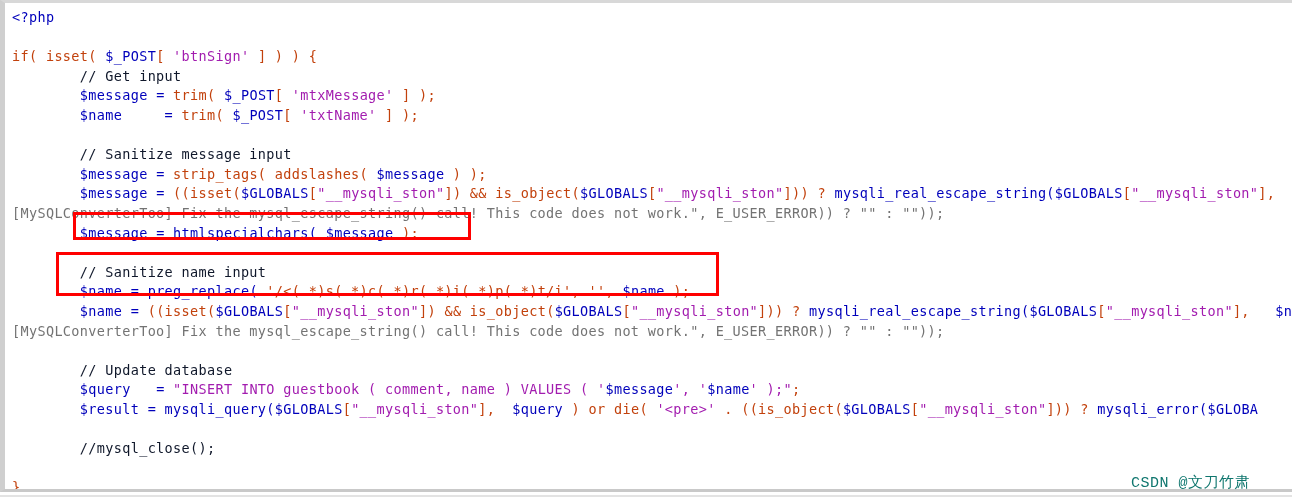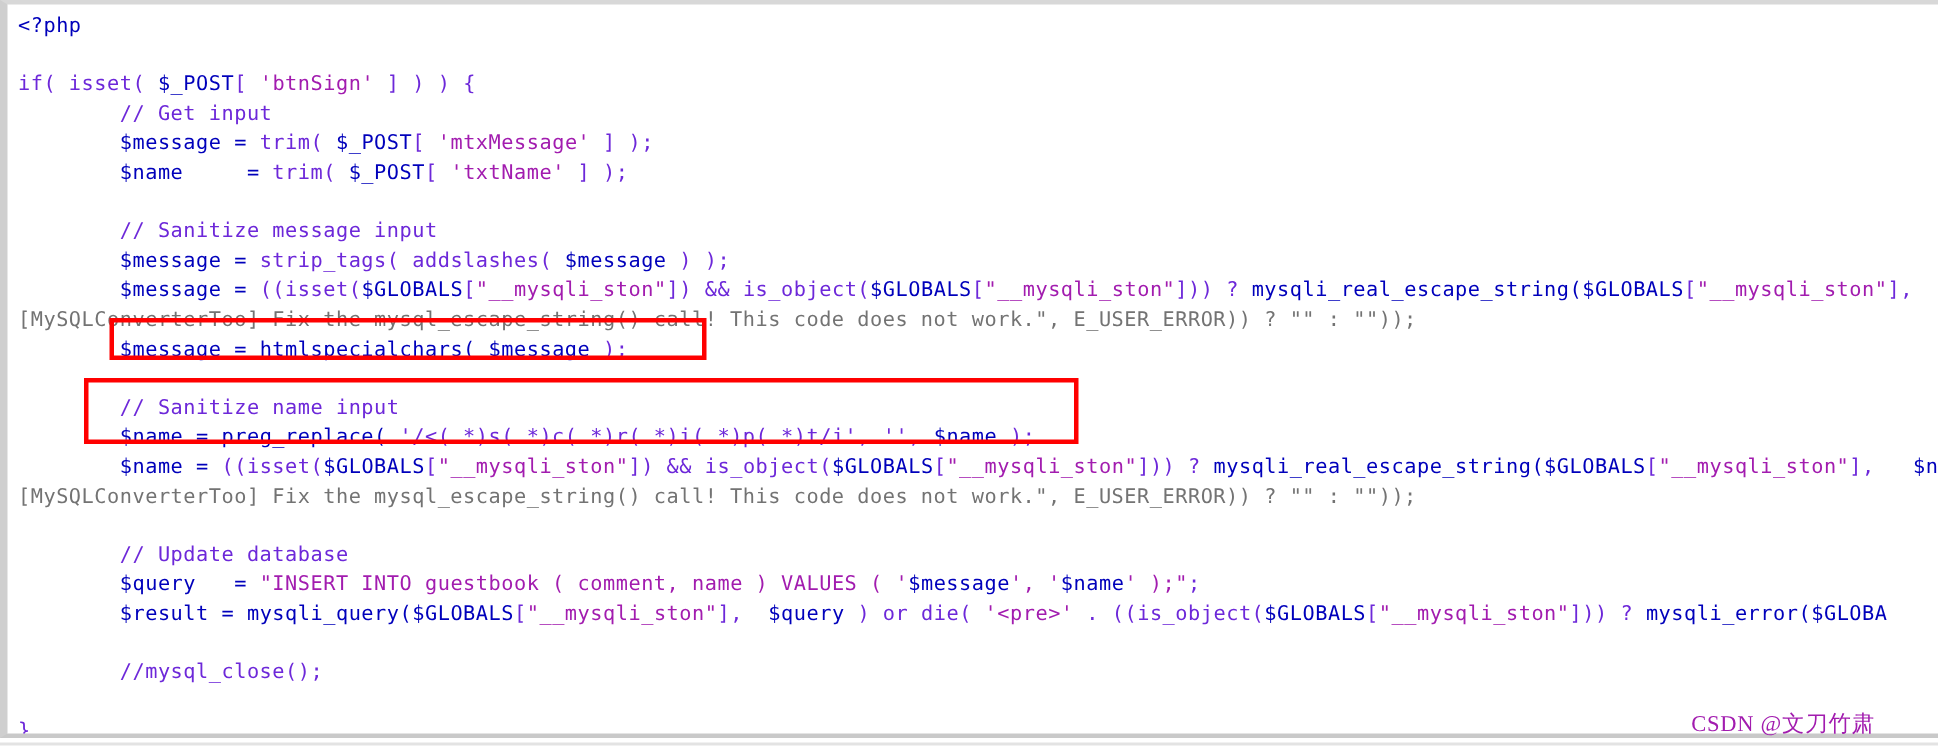--- a/index.html
+++ b/index.html
@@ -51,24 +51,24 @@
     white-space: pre;
     color: #000000;
     -webkit-font-smoothing: none;
   }
   pre#code .ln {
     display: block;
     height: 19.6px;
     white-space: pre;
   }
   
-  .c-green   { color: #6d28d9; }
+  .c-green   { color: #c2410c; }
   .c-blue    { color: #0000BB; }
   .c-red     { color: #a21caf; }
-  .c-orange  { color: #6d28d9; }
+  .c-orange  { color: #0f172a; }
   .c-black   { color: #000000; }
   .c-warn    { color: #737373; }
 
   
   .redbox {
     position: absolute;
     border: 3px solid #FF0000;
     box-sizing: border-box;
     pointer-events: none;
     background: transparent;
@@ -83,23 +83,23 @@
     left: 51px;
     top: 249px;
     width: 663px;
     height: 44px;
   }
   
   #watermark {
     position: absolute;
     right: 42px;
     bottom: 12px;
-    font-family: Liberation Serif, serif;
+    font-family: Liberation Mono, monospace;
     font-size: 15px;
-    color: #a21caf;
+    color: #0f766e;
     letter-spacing: 0.5px;
     white-space: nowrap;
   }
   #bottom-edge {
     position: absolute;
     left: 0;
     bottom: 0;
     width: 1292px;
     height: 9px;
     background: #ffffff;

